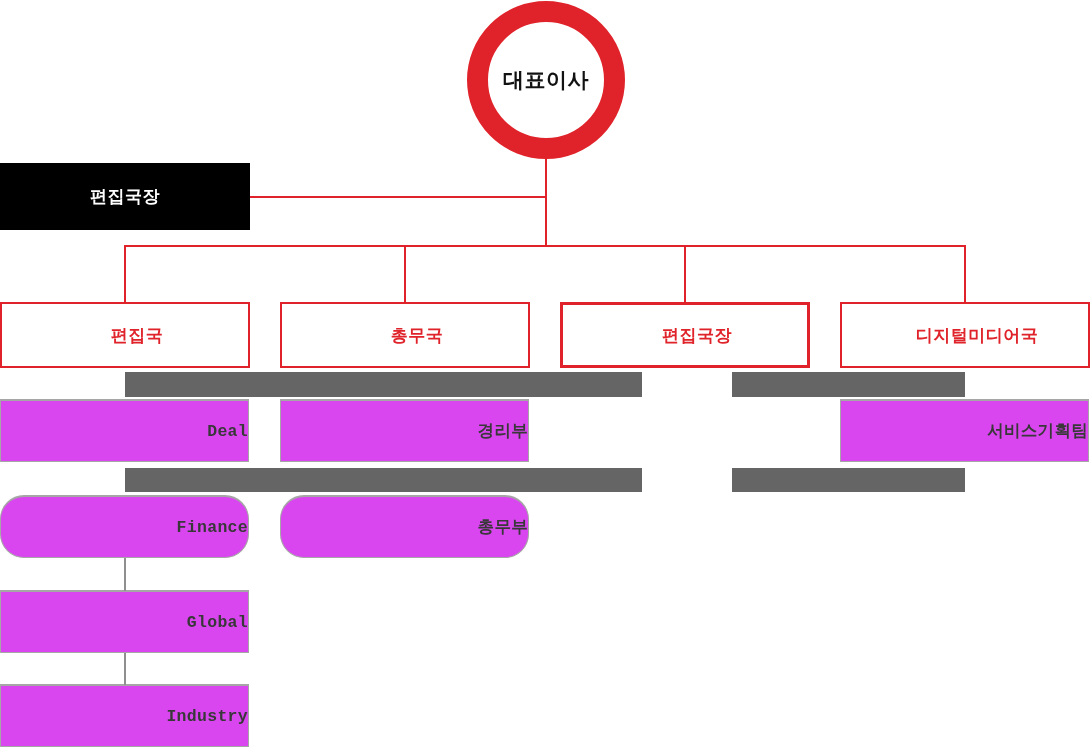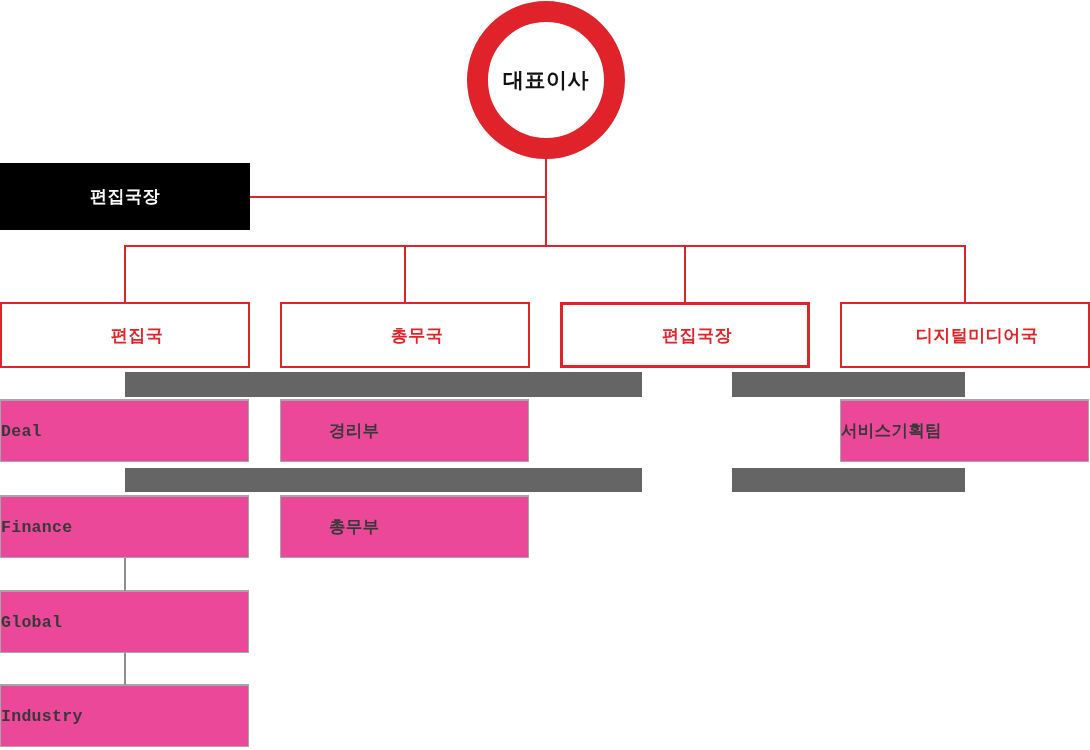--- a/index.html
+++ b/index.html
@@ -44,26 +44,26 @@
   .dept.d3{left:560px;border-width:3px;} .dept.d4{left:840px;justify-content:center;}
   
   .stripe{position:absolute;background:#656565;height:25px;}
   .s1a{left:125px;top:372px;width:517px;}
   .s1b{left:732px;top:372px;width:233px;}
   .s2a{left:125px;top:468px;width:517px;height:24px;}
   .s2b{left:732px;top:468px;width:233px;height:24px;}
   
   .team{
     position:absolute;width:249px;height:63px;box-sizing:border-box;
-    background:#ec4899;border:1px solid #a6a6a6;border-top:2px solid #a6a6a6;
-    display:flex;align-items:center;justify-content:flex-start;
+    background:#d946ef;border:1px solid #a6a6a6;border-top:2px solid #a6a6a6;
+    display:flex;align-items:center;justify-content:flex-end;
   }
   .team span{color:#383838;font-size:16.5px;font-weight:600;letter-spacing:0.3px;}
   .c1{left:0;} .c2{left:280px;padding-left:48px;} .c4{left:840px;}
-  .r1{top:399px;} .r2{top:495px;} .r3{top:590px;} .r4{top:684px;}
+  .r1{top:399px;} .r2{top:495px;border-radius:24px;} .r3{top:590px;} .r4{top:684px;}
 </style>
 </head>
 <body>
 
 <div class="canvas">
 
   <div class="line stem"></div>
   <div class="line ed-line"></div>
   <div class="line rail"></div>
   <div class="line drop drop1"></div>

